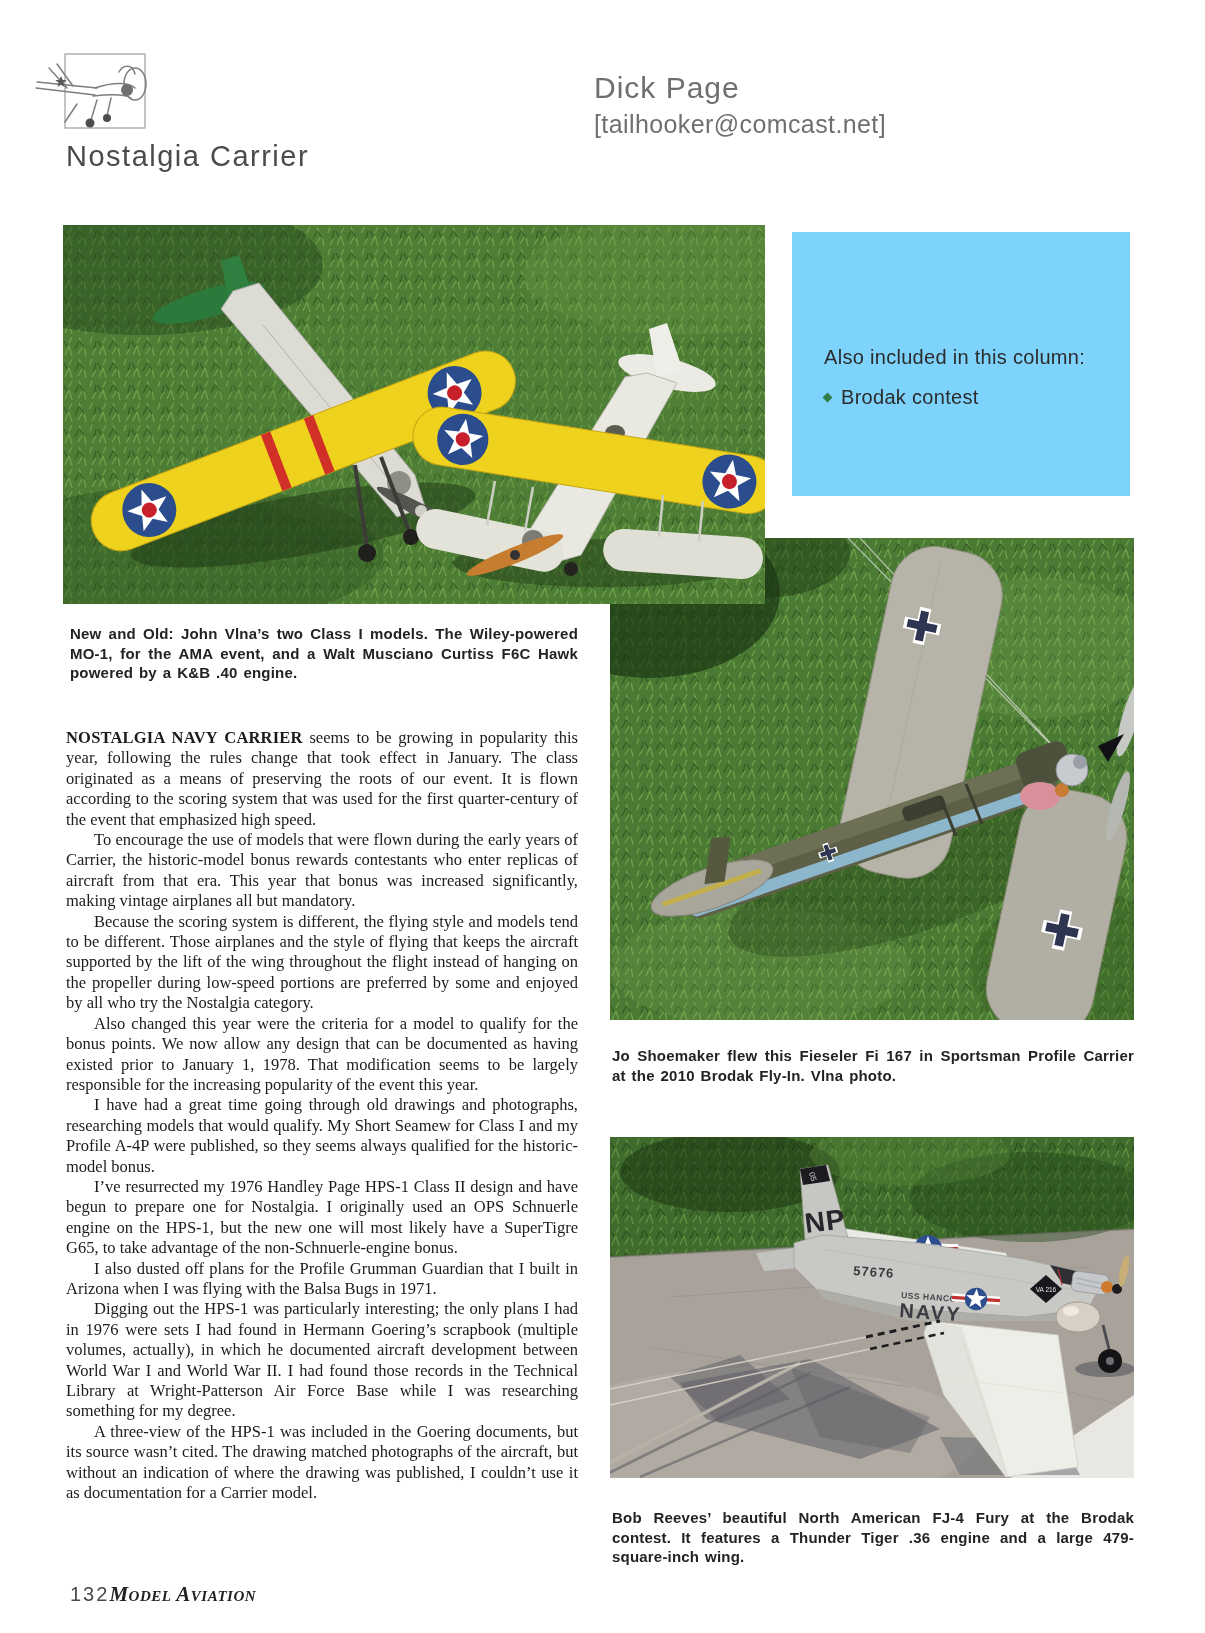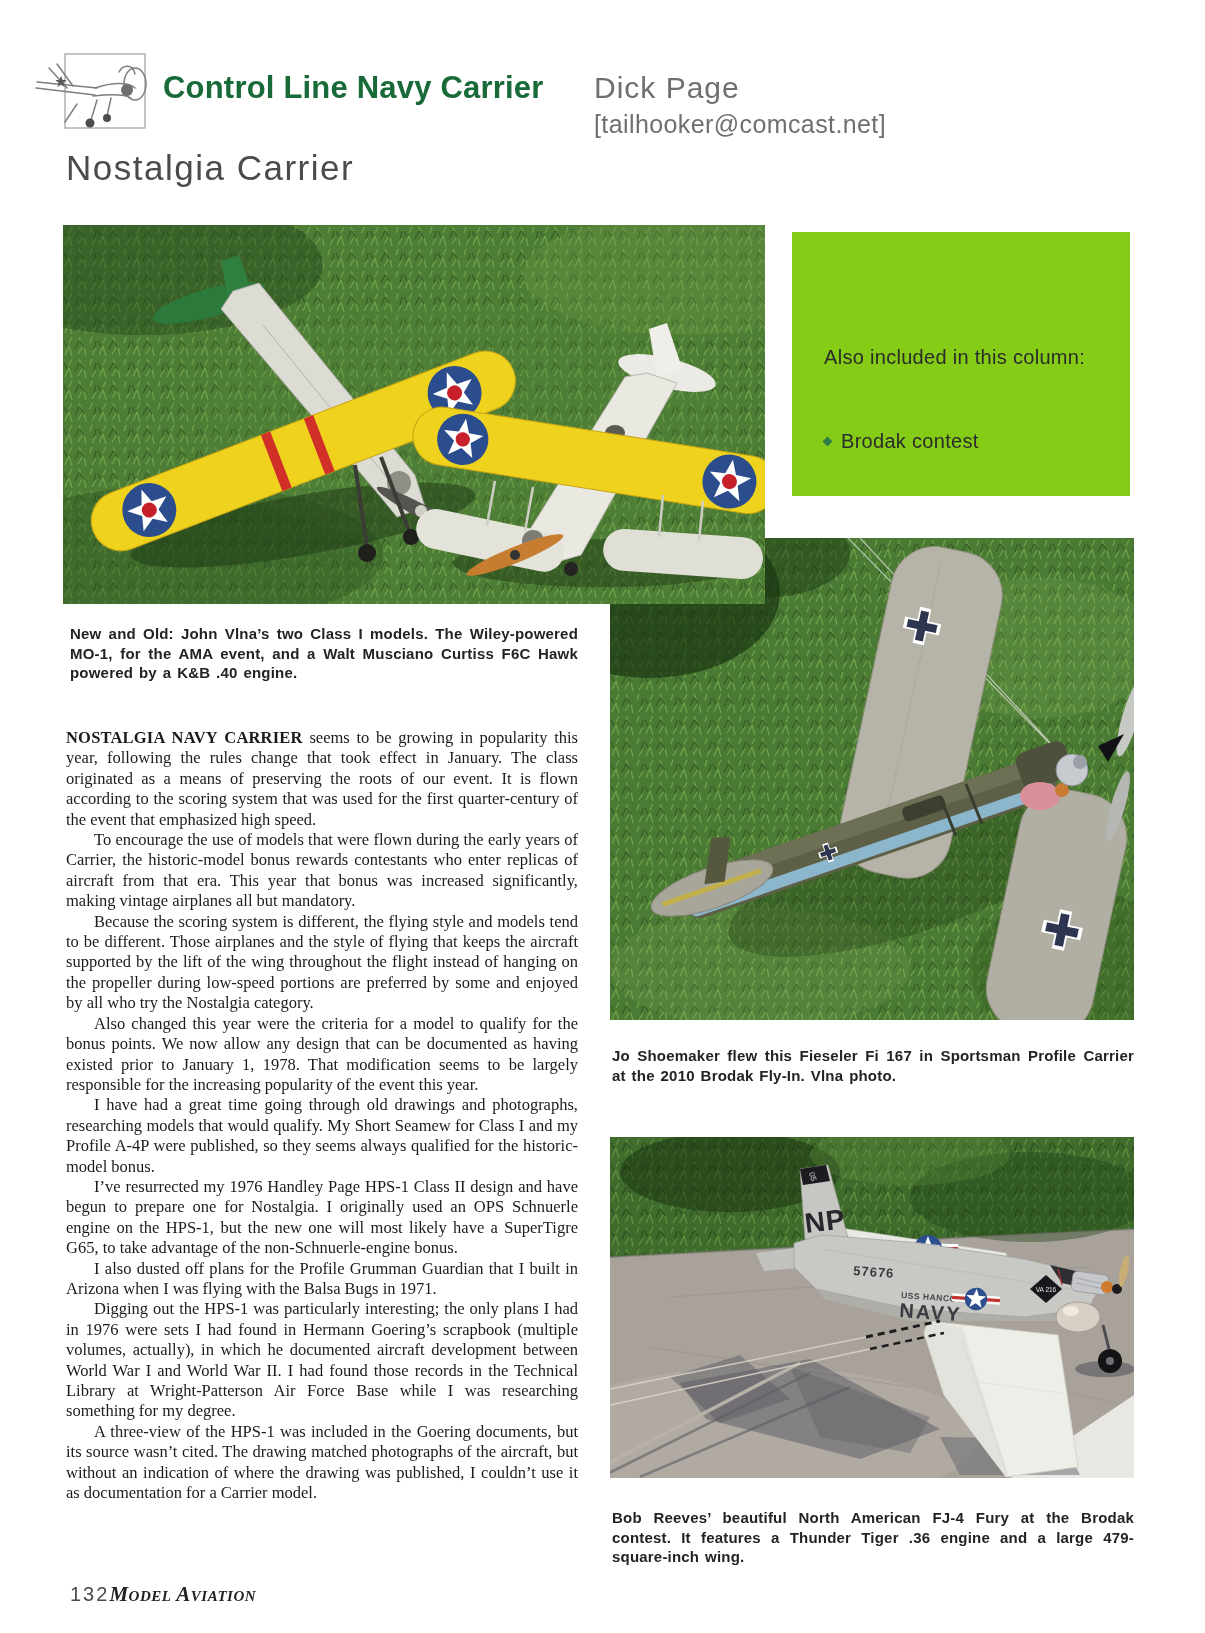--- a/index.html
+++ b/index.html
@@ -4,32 +4,32 @@
 <style>
   html,body{margin:0;padding:0;background:#ffffff;}
   .page{position:relative;width:1205px;height:1633px;background:#fff;overflow:hidden;
         font-family:"Liberation Sans",sans-serif;}
   
   .logo{position:absolute;left:33px;top:48px;width:120px;height:92px;}
   .column-title{position:absolute;left:163px;top:70px;font-size:31px;font-weight:bold;
         color:#186a38;letter-spacing:.2px;}
   .author{position:absolute;left:594px;top:71px;font-size:30px;color:#6f6f6f;letter-spacing:1px;}
   .email{position:absolute;left:594px;top:110px;font-size:25px;color:#6f6f6f;letter-spacing:.4px;}
-  .article-title{position:absolute;left:66px;top:148px;font-size:35px;color:#4b4b4b;letter-spacing:1.5px;}
+  .article-title{position:absolute;left:66px;top:140px;font-size:29px;color:#4b4b4b;letter-spacing:1.5px;}
   
   .photo{position:absolute;overflow:hidden;}
   .photo svg{display:block;}
   .photo1{left:63px;top:225px;width:702px;height:379px;z-index:3;}
   .photo2{left:610px;top:538px;width:524px;height:482px;z-index:2;}
   .photo3{left:610px;top:1137px;width:524px;height:341px;z-index:2;}
   
-  .info-box{position:absolute;left:792px;top:232px;width:338px;height:264px;background:#84cc16;}
+  .info-box{position:absolute;left:792px;top:232px;width:338px;height:264px;background:#7dd3fc;}
   .info-heading{position:absolute;left:32px;top:114px;font-size:20px;color:#2b2b2b;letter-spacing:.3px;}
   .info-item{position:absolute;left:32px;top:154px;font-size:20px;color:#2b2b2b;letter-spacing:.3px;
-        display:flex;align-items:center;margin-top:44px;}
+        display:flex;align-items:center;}
   .bullet{width:7px;height:7px;background:#2e7d46;transform:rotate(45deg);margin-right:10px;flex:0 0 auto;}
   
   .caption{position:absolute;font-size:15px;font-weight:bold;color:#232323;line-height:19.5px;
         letter-spacing:.2px;word-spacing:1.5px;text-align:justify;}
   .caption1{left:70px;top:624px;width:508px;}
   .caption2{left:612px;top:1046px;width:522px;}
   .caption3{left:612px;top:1508px;width:522px;}
   
   .body-col{position:absolute;left:66px;top:728px;width:512px;
         font-family:"Liberation Serif",serif;font-size:16.5px;line-height:20.4px;color:#1b1b1b;
@@ -59,21 +59,20 @@
       <path d="M16,20 L34,40 M24,16 L40,38"></path>
       <path d="M64,52 L58,72 M78,50 L74,68"></path>
       <path d="M44,56 L32,74"></path>
       <path d="M86,24 C90,16 100,16 102,26"></path>
     </g>
     <circle cx="94" cy="42" r="6" fill="#6f6f6f"></circle>
     <circle cx="57" cy="75" r="4.5" fill="#4d4d4d"></circle>
     <circle cx="74" cy="70" r="4" fill="#4d4d4d"></circle>
     <path d="M0,-6 L1.8,-2 L5.7,-1.9 L2.4,0.8 L3.5,4.9 L0,2.5 L-3.5,4.9 L-2.4,0.8 L-5.7,-1.9 L-1.8,-2 Z" transform="translate(28,34)" fill="#5a5a5a"></path>
   </svg>
-  <div class="column-title">Control Line Navy Carrier</div>
   <div class="author">Dick Page</div>
   <div class="email">[tailhooker@comcast.net]</div>
   <div class="article-title">Nostalgia Carrier</div>
 
   <div class="photo photo2">
     <svg viewBox="0 0 524 482" width="524" height="482">
       <defs>
         <pattern id="p2g" patternUnits="userSpaceOnUse" width="34" height="22">
           <rect width="34" height="22" fill="#4a7a34"></rect>
           <path d="M2,20 l4,-9 M9,21 l-3,-10 M15,19 l5,-8 M23,21 l-2,-9 M29,20 l4,-7 M6,8 l3,-6 M19,9 l-3,-7 M27,8 l2,-6" stroke="#6fa148" stroke-width="1.3" fill="none"></path>

